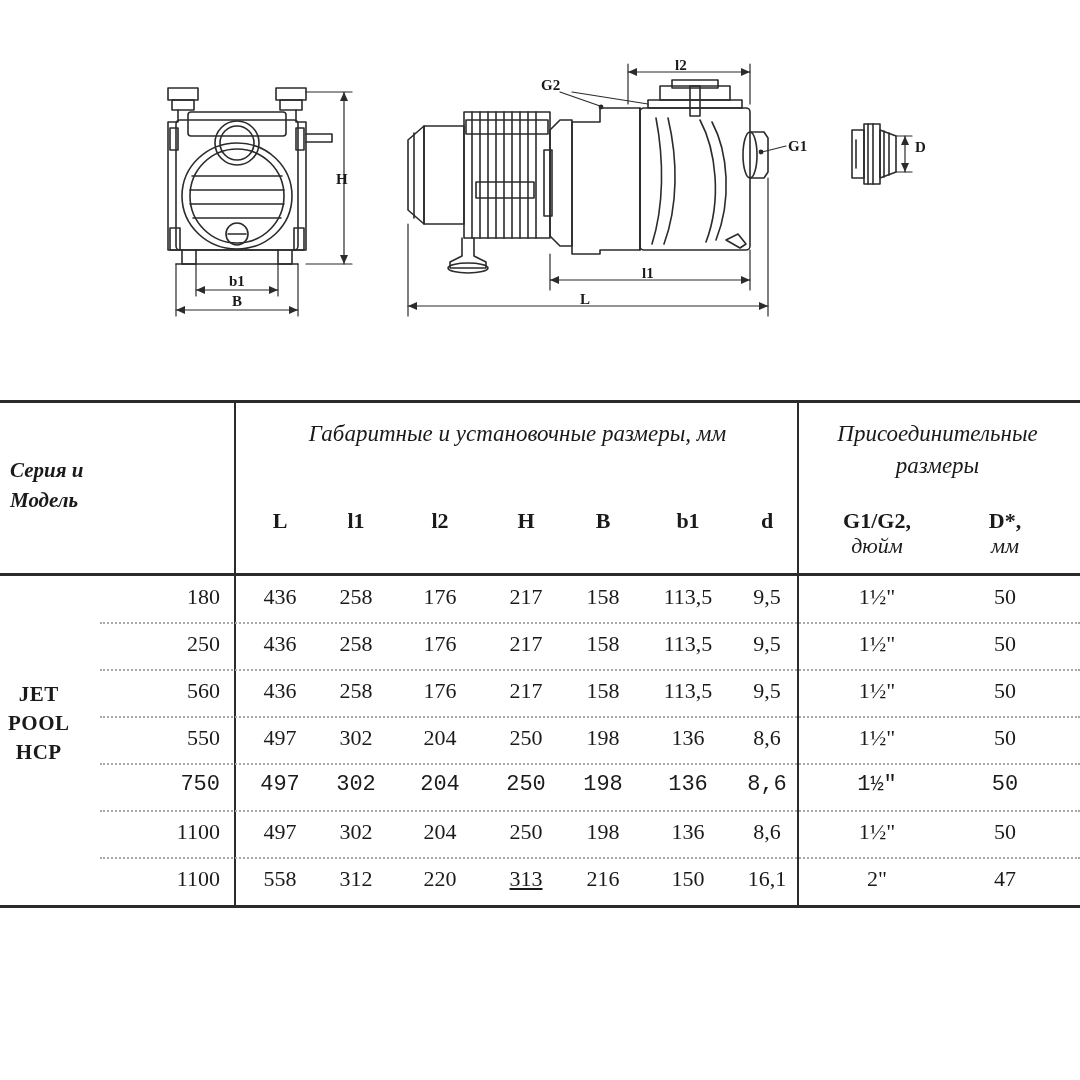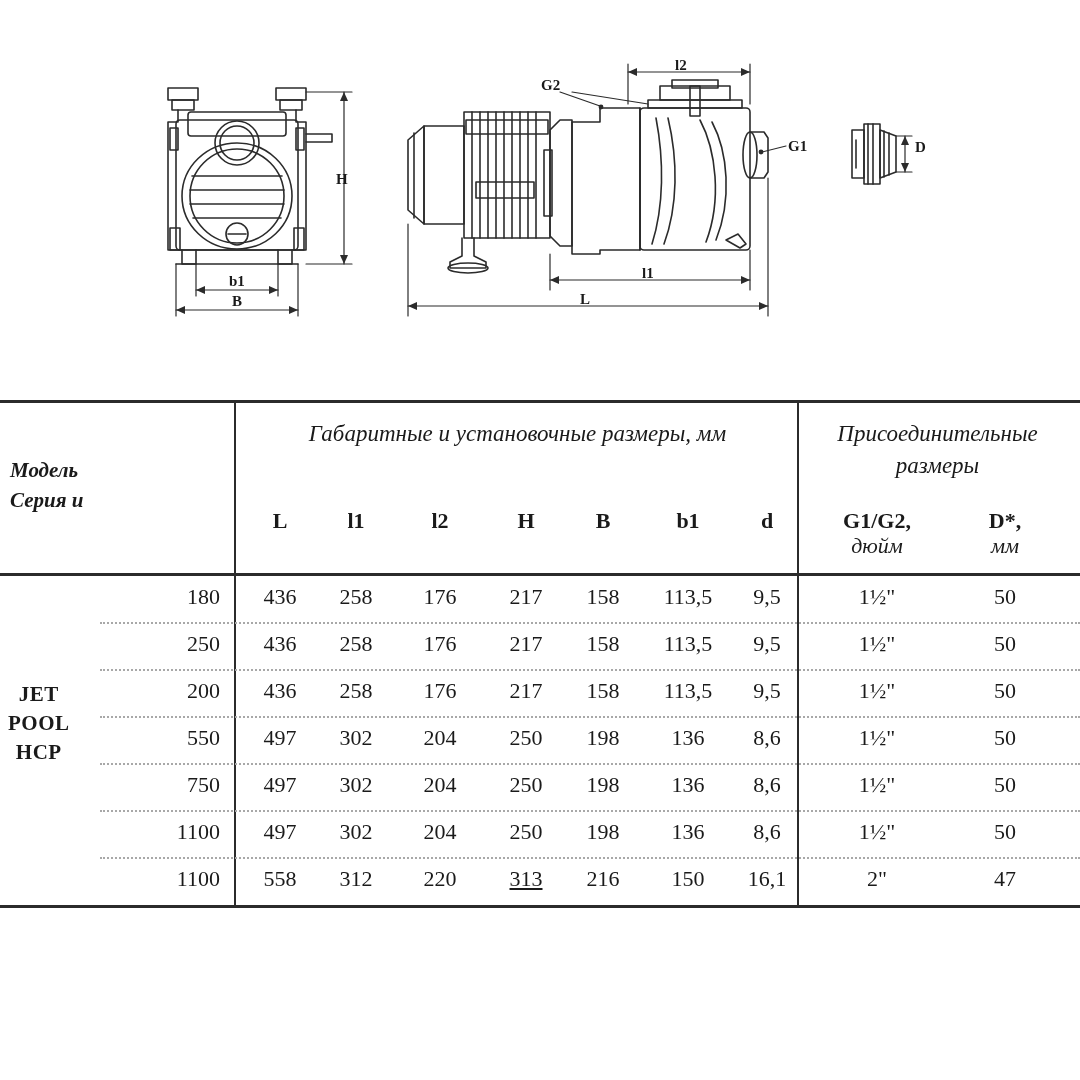--- a/index.html
+++ b/index.html
@@ -327,22 +327,22 @@
 
 <div>
   <div class="rule-top"></div>
   <div class="rule-mid"></div>
   <div class="rule-bottom"></div>
 
   <div class="vline" style="left:234px; top:400px; height:505px;"></div>
   <div class="vline" style="left:797px; top:400px; height:505px;"></div>
 
   <div class="hdr-left">
+    <div>Серия и</div>
     <div>Модель</div>
-    <div>Серия и</div>
   </div>
 
   <div class="hdr-group1">Габаритные и установочные размеры, мм</div>
 
   <div class="hdr-group2">Присоединительные размеры</div>
 
   <div class="colhead" style="left:252px; width:56px;">
     <span>L</span>
   </div>
   <div class="colhead" style="left:328px; width:56px;">
@@ -400,21 +400,21 @@
     <span class="cell" style="left:498px;width:56px;">217</span>
     <span class="cell" style="left:575px;width:56px;">158</span>
     <span class="cell" style="left:650px;width:76px;">113,5</span>
     <span class="cell" style="left:740px;width:54px;">9,5</span>
     <span class="cell" style="left:812px;width:130px;">1½"</span>
     <span class="cell" style="left:960px;width:90px;">50</span>
   </div>
   <div class="dotted left-blank" style="top:669px;"></div>
 
   <div class="row" style="top:676px;">
-    <span class="model">200</span>
+    <span class="model">560</span>
     <span class="cell" style="left:252px;width:56px;">436</span>
     <span class="cell" style="left:328px;width:56px;">258</span>
     <span class="cell" style="left:412px;width:56px;">176</span>
     <span class="cell" style="left:498px;width:56px;">217</span>
     <span class="cell" style="left:575px;width:56px;">158</span>
     <span class="cell" style="left:650px;width:76px;">113,5</span>
     <span class="cell" style="left:740px;width:54px;">9,5</span>
     <span class="cell" style="left:812px;width:130px;">1½"</span>
     <span class="cell" style="left:960px;width:90px;">50</span>
   </div>
@@ -427,21 +427,21 @@
     <span class="cell" style="left:412px;width:56px;">204</span>
     <span class="cell" style="left:498px;width:56px;">250</span>
     <span class="cell" style="left:575px;width:56px;">198</span>
     <span class="cell" style="left:650px;width:76px;">136</span>
     <span class="cell" style="left:740px;width:54px;">8,6</span>
     <span class="cell" style="left:812px;width:130px;">1½"</span>
     <span class="cell" style="left:960px;width:90px;">50</span>
   </div>
   <div class="dotted left-blank" style="top:763px;"></div>
 
-  <div class="row" style="top:770px;">
+  <div class="row" style="top:770px;font-family:Liberation Mono, monospace;">
     <span class="model">750</span>
     <span class="cell" style="left:252px;width:56px;">497</span>
     <span class="cell" style="left:328px;width:56px;">302</span>
     <span class="cell" style="left:412px;width:56px;">204</span>
     <span class="cell" style="left:498px;width:56px;">250</span>
     <span class="cell" style="left:575px;width:56px;">198</span>
     <span class="cell" style="left:650px;width:76px;">136</span>
     <span class="cell" style="left:740px;width:54px;">8,6</span>
     <span class="cell" style="left:812px;width:130px;">1½"</span>
     <span class="cell" style="left:960px;width:90px;">50</span>

